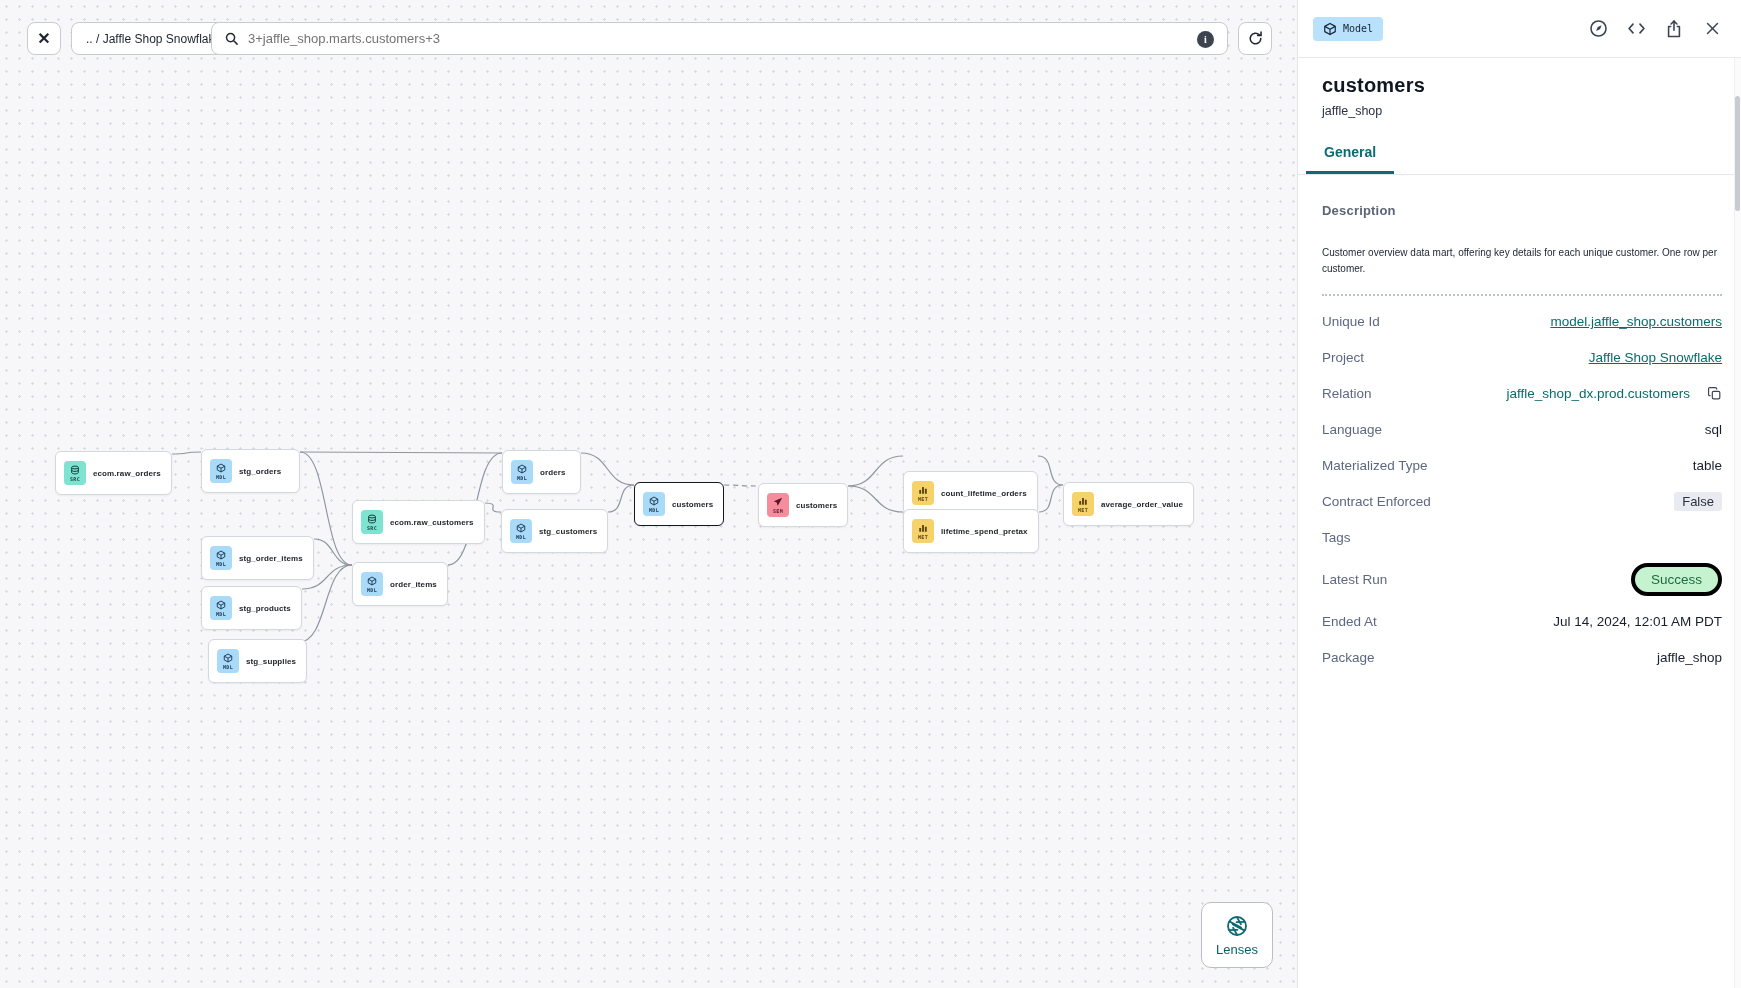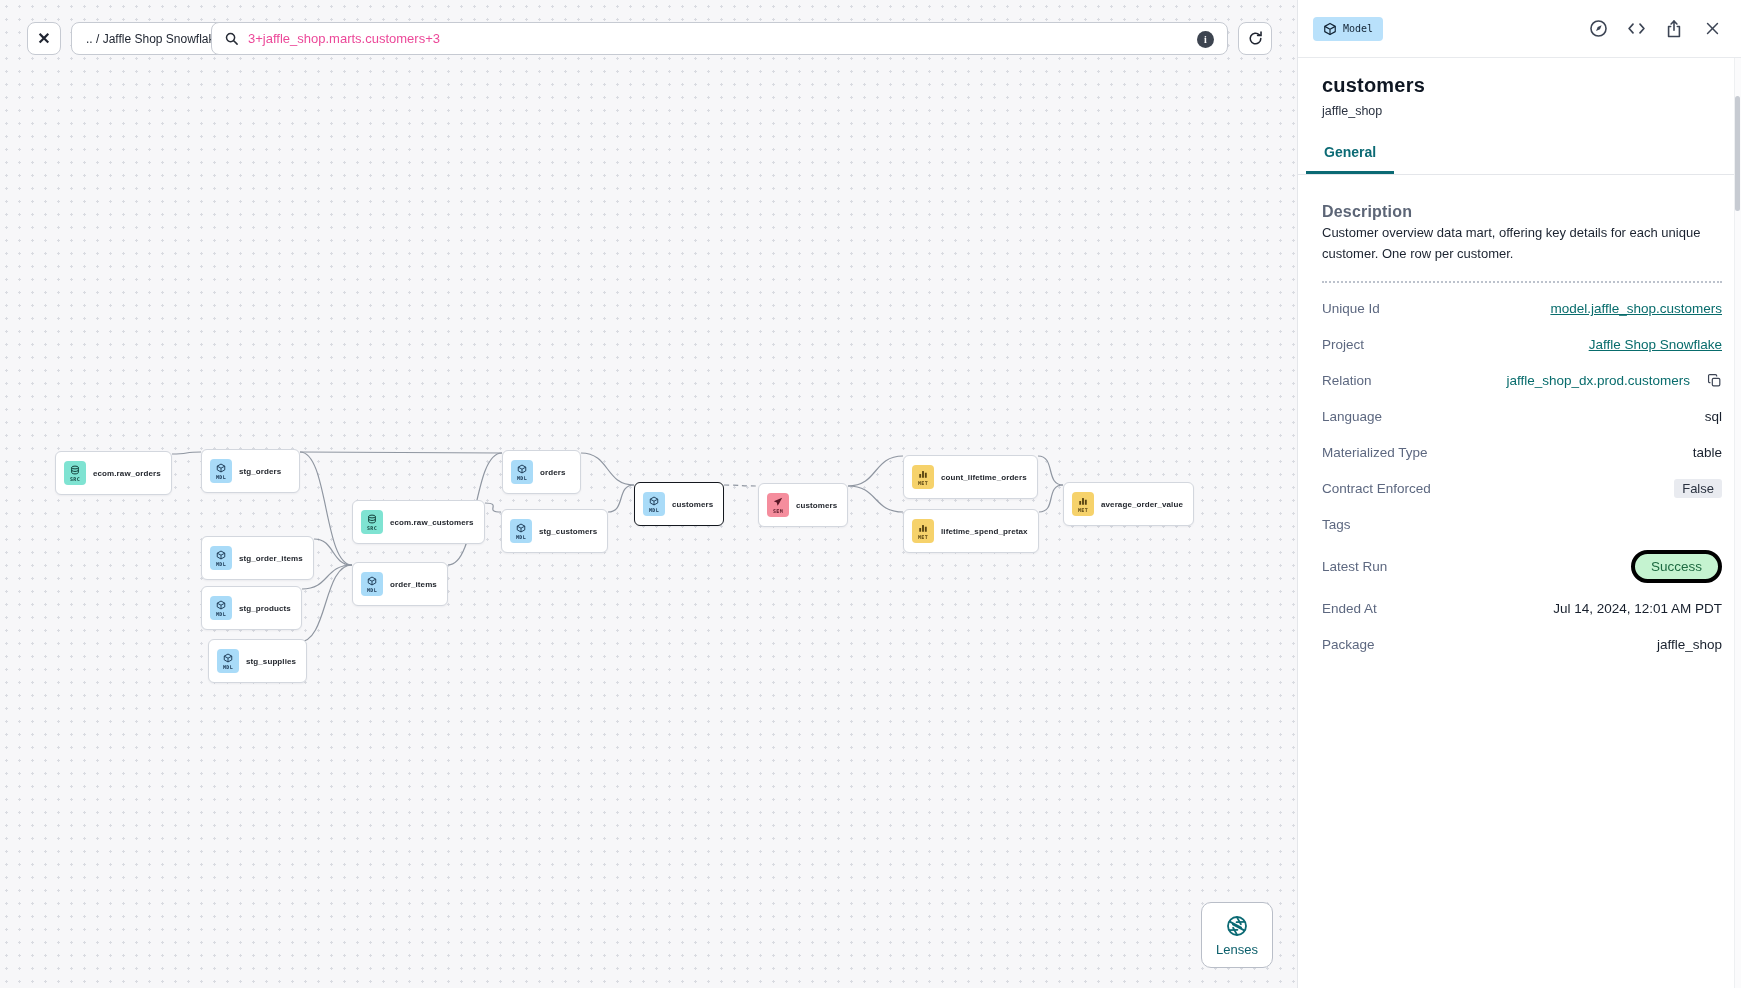--- a/index.html
+++ b/index.html
@@ -19,21 +19,21 @@
   .tb-btn { position:absolute; top:22px; height:33px; background:#fff;
     border:1px solid #c6cad2; border-radius:8px; display:flex; align-items:center;
     justify-content:center; color:#1f2430; cursor:pointer; }
   .close-btn { left:27px; width:34px; font-size:16px; font-weight:bold; }
   .crumb { left:71px; padding:0 14px; font-size:12px; color:#1c222e; }
   .searchbar { position:absolute; left:211px; top:22px; width:1017px; height:33px;
     background:#fff; border:1px solid #c6cad2; border-radius:8px;
     display:flex; align-items:center; padding:0 40px 0 12px; }
   .searchbar svg { flex:0 0 auto; margin-right:9px; }
   .searchbar input { border:none; outline:none; flex:1; font-size:13px;
-    color:#ec4899; background:transparent; font-family:"Liberation Sans",sans-serif; }
+    color:#737373; background:transparent; font-family:"Liberation Sans",sans-serif; }
   .info-dot { position:absolute; right:13px; top:8px; width:17px; height:17px;
     border-radius:50%; background:#3d4450; color:#fff; font-size:10px; font-weight:bold;
     display:flex; align-items:center; justify-content:center; cursor:pointer;
     font-family:"Liberation Serif",serif; }
   .refresh-btn { left:1238px; width:34px; }
 
   
   .node { position:absolute; height:44px; background:#fff; border:1px solid #d3d7de;
     border-radius:6px; display:flex; align-items:center; padding:0 10px 0 8px;
     box-shadow:0 1px 2px rgba(20,24,32,.05); cursor:pointer; white-space:nowrap;margin-top:19px; }
@@ -67,22 +67,22 @@
   .title-wrap { padding:16px 24px 0 24px; }
   .panel-title { font-size:20px; font-weight:bold; color:#0f1723; letter-spacing:.2px; }
   .panel-sub { font-size:12.5px; color:#2a3240; margin-top:7px; }
 
   .tabbar { margin-top:26px; border-bottom:1px solid #e4e6ea; padding-left:8px;
     display:flex; }
   .tab { padding:0 18px 11px 18px; font-size:14px; font-weight:bold; color:#0b6a74;
     border-bottom:3px solid #0b6a74; cursor:pointer; }
 
   .panel-body { padding:28px 19px 0 24px; }
-  .section-label { font-size:16px; font-weight:bold; color:#5c6576; letter-spacing:.2px; }
-  .desc { margin-top:1px; font-size:13px; color:#1b2330; line-height:1.62;
+  .section-label { font-size:13px; font-weight:bold; color:#5c6576; letter-spacing:.2px; }
+  .desc { margin-top:27px; font-size:10px; color:#1b2330; line-height:1.62;
     max-width:404px; }
   .dotted-sep { border:none; border-top:2px dotted #bcc2cc; margin:17px 0 3px 0; }
 
   .frow { display:flex; align-items:center; justify-content:space-between;
     margin-top:15px; min-height:21px; }
   .flabel { font-size:13.5px; color:#5d6880; }
   .fval { font-size:13.5px; color:#18202d; }
   a.fval-link { font-size:13.5px; color:#086c6c; text-decoration:underline; cursor:pointer; }
   .fval-teal { font-size:13.5px; color:#086c6c; }
   .val-wrap { display:flex; align-items:center; gap:17px; }
@@ -223,21 +223,21 @@
       </div>
       <div class="node" style="left: 758px; top: 464px; min-width: 78px;">
         <span class="chip" style="background: rgb(245, 141, 157); color: rgb(87, 23, 38);">
           <svg width="10" height="10" viewBox="0 0 24 24" fill="#571726">
             <path d="M22 2 2 10l7 3 2 8 4-6 7-13z"></path>
           </svg>
           <span class="chip-label">SEM</span>
         </span>
         <span class="node-label">customers</span>
       </div>
-      <div class="node" style="left: 903px; top: 436px; min-width: 115px; justify-content: center;">
+      <div class="node" style="left: 903px; top: 452px; min-width: 115px; justify-content: center;">
         <span class="chip" style="background: rgb(246, 210, 107); color: rgb(88, 67, 18);">
           <svg width="10" height="10" viewBox="0 0 24 24" fill="#584312">
             <rect x="3" y="12" width="4.5" height="9"></rect>
             <rect x="9.75" y="5" width="4.5" height="16"></rect>
             <rect x="16.5" y="9" width="4.5" height="12"></rect>
           </svg>
           <span class="chip-label">MET</span>
         </span>
         <span class="node-label">count_lifetime_orders</span>
       </div>

